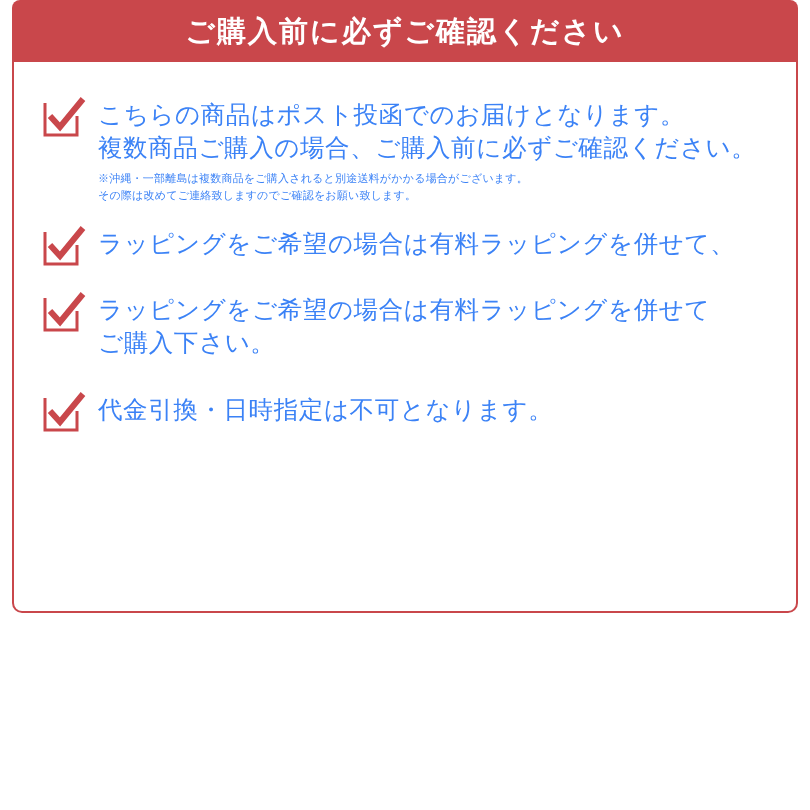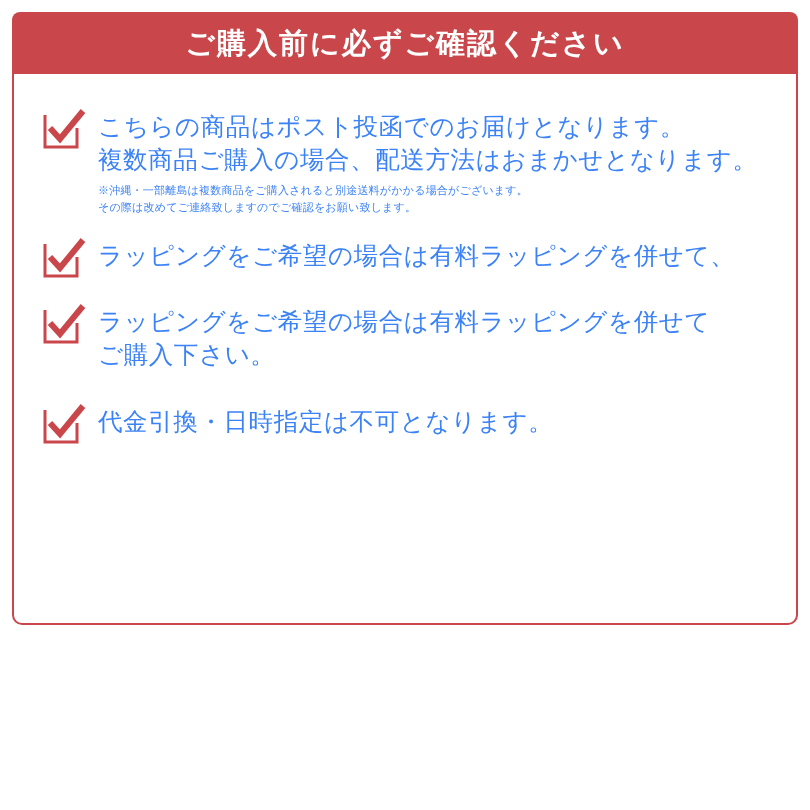--- a/index.html
+++ b/index.html
@@ -11,21 +11,21 @@
     height: 810px;
     background: #ffffff;
     font-family: "Liberation Sans", sans-serif;
     -webkit-font-smoothing: antialiased;
   }
   .page {
     position: relative;
     width: 810px;
     height: 810px;
     box-sizing: border-box;
-    padding: 12px 12px 0 12px;
+    padding: 0 12px 0 12px;
   }
   .notice-card {
     position: relative;
     width: 786px;
     box-sizing: border-box;
   }
   .notice-header {
     background: #c9474b;
     border-radius: 8px 8px 0 0;
     height: 62px;
@@ -102,21 +102,21 @@
 
       <div class="item">
         <span class="check-icon">
           <svg width="44" height="44" viewBox="0 0 44 44">
             <path d="M3 7 L3 39 L35 39 L35 20" fill="none" stroke="#c9474b" stroke-width="3"></path>
             <path d="M8 20 L18 31 L41 3" fill="none" stroke="#c9474b" stroke-width="6" stroke-linecap="butt" stroke-linejoin="miter"></path>
           </svg>
         </span>
         <div class="item-lines">
           <div class="line">こちらの商品はポスト投函でのお届けとなります。</div>
-          <div class="line">複数商品ご購入の場合、配送方法はおまかせとなります。</div>
+          <div class="line">複数商品ご購入の場合、ご購入前に必ずご確認ください。</div>
           <div class="line small first">※沖縄・一部離島は複数商品をご購入されると別途送料がかかる場合がございます。</div>
           <div class="line small">その際は改めてご連絡致しますのでご確認をお願い致します。</div>
         </div>
       </div>
 
       <div class="item">
         <span class="check-icon">
           <svg width="44" height="44" viewBox="0 0 44 44">
             <path d="M3 7 L3 39 L35 39 L35 20" fill="none" stroke="#c9474b" stroke-width="3"></path>
             <path d="M8 20 L18 31 L41 3" fill="none" stroke="#c9474b" stroke-width="6" stroke-linecap="butt" stroke-linejoin="miter"></path>

